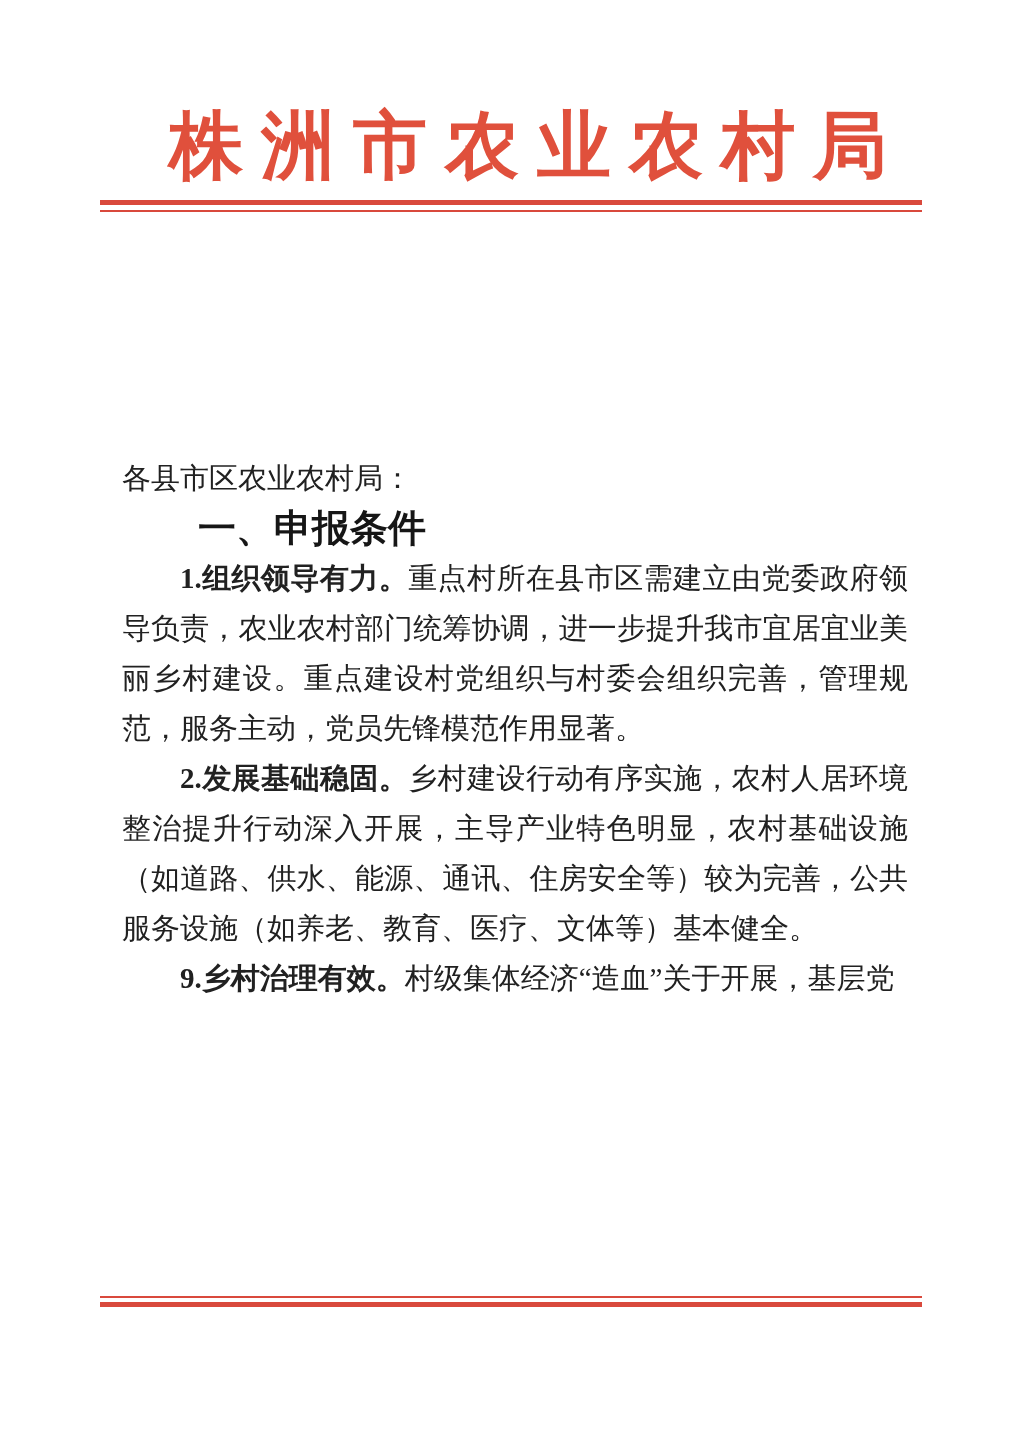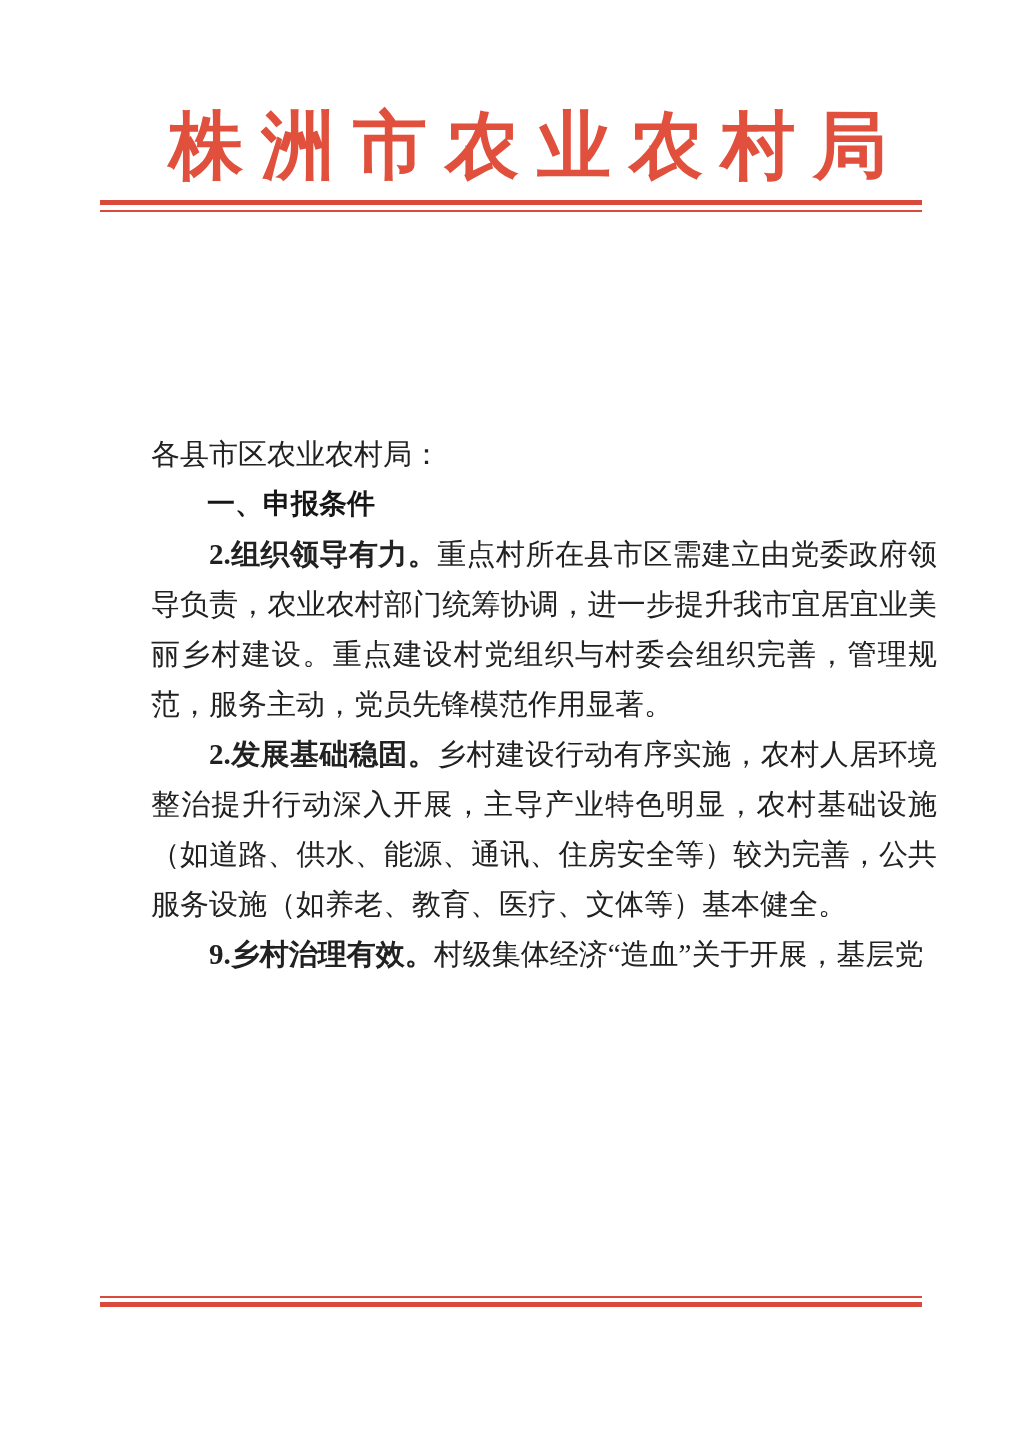--- a/index.html
+++ b/index.html
@@ -57,35 +57,34 @@
     font-size: 37px;
     line-height: 53px;
     font-weight: bold;
     letter-spacing: 1px;
     color: #101010;
   }
 
   
   .body-text {
     position: absolute;
-    top: 429px;
+    top: 453px;
     left: 122px;
     width: 786px;
     font-size: 29px;
     line-height: 50px;
     text-align: justify;
     color: #212121;
-    margin-left: 29px;
   }
   .body-text p { margin: 0; }
   .indent { text-indent: 2em; }
   .section-heading {
     font-family: "Liberation Sans", "DejaVu Sans", sans-serif;
     font-weight: bold;
-    font-size: 28px;
+    font-size: 38px;
     text-indent: 2em;
     color: #161616;
   }
   .lead { font-weight: bold; }
 </style>
 </head>
 <body>
 
 <div class="page">
 
@@ -97,21 +96,21 @@
     <div class="thin"></div>
   </div>
 
 
   <div class="body-text">
     <p>各县市区农业农村局：</p>
 
 
     <p class="section-heading">一、申报条件</p>
 
-    <p class="indent"><span class="lead">2.组织领导有力。</span><span>重点村所在县市区需建立由党委政府领导负责，农业农村部门统筹协调，进一步提升我市宜居宜业美丽乡村建设。重点建设村党组织与村委会组织完善，管理规范，服务主动，党员先锋模范作用显著。</span></p>
+    <p class="indent"><span class="lead">1.组织领导有力。</span><span>重点村所在县市区需建立由党委政府领导负责，农业农村部门统筹协调，进一步提升我市宜居宜业美丽乡村建设。重点建设村党组织与村委会组织完善，管理规范，服务主动，党员先锋模范作用显著。</span></p>
 
     <p class="indent"><span class="lead">2.发展基础稳固。</span><span>乡村建设行动有序实施，农村人居环境整治提升行动深入开展，主导产业特色明显，农村基础设施（如道路、供水、能源、通讯、住房安全等）较为完善，公共服务设施（如养老、教育、医疗、文体等）基本健全。</span></p>
 
     <p class="indent"><span class="lead">9.乡村治理有效。</span><span>村级集体经济“造血”关于开展，基层党</span></p>
   </div>
 
   <div class="rule rule-bottom">
     <div class="thin"></div>
     <div class="gap"></div>
     <div class="thick"></div>

